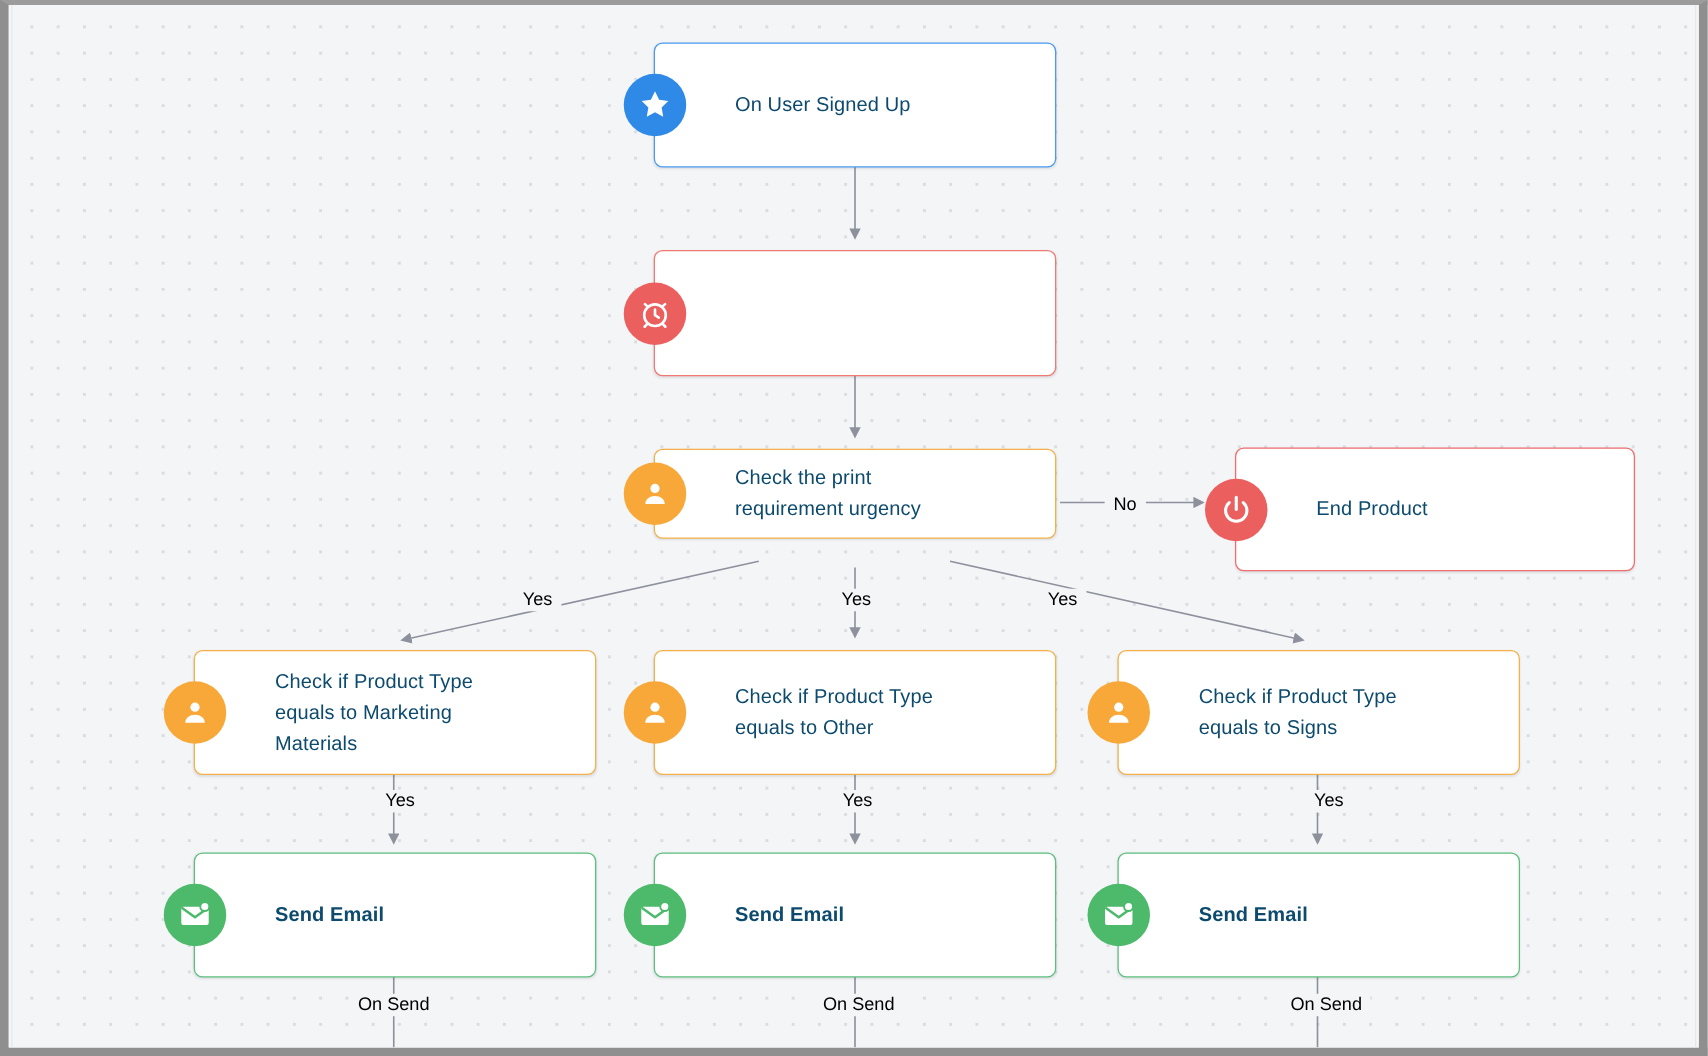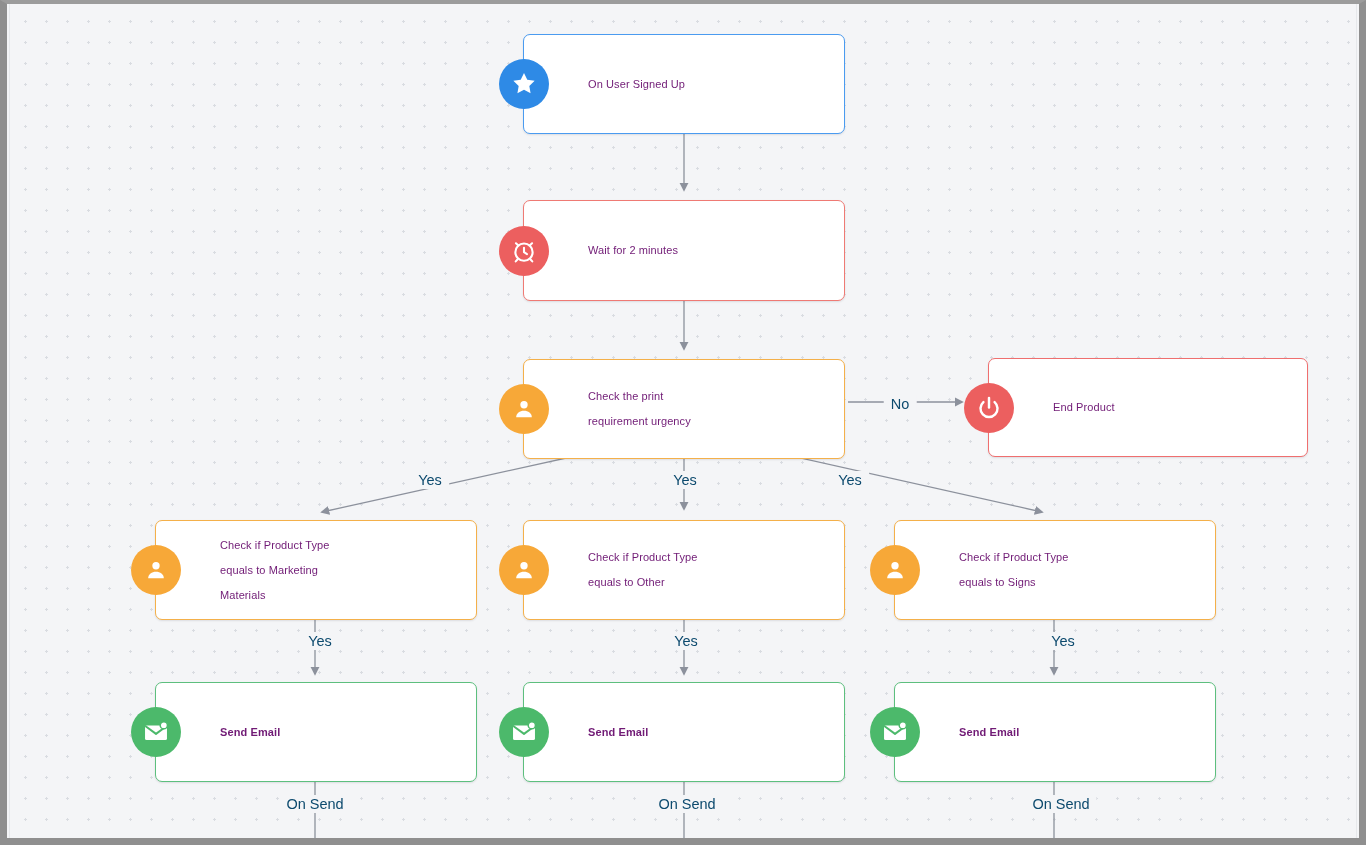--- a/index.html
+++ b/index.html
@@ -67,22 +67,22 @@
     position: absolute;
     box-sizing: border-box;
     background: #ffffff;
     border: 1.4px solid #cfd4da;
     border-radius: 7px;
     box-shadow: 0 1px 2px rgba(32,40,56,0.11);
     display: flex;
     align-items: center;
   }
   .node .node-label {
-    color: #701a75;
-    font-size: 11px;
+    color: #0c4a6e;
+    font-size: 16px;
     line-height: 25px;
     letter-spacing: 0.1px;
     padding-left: 64px;
     padding-right: 14px;
     white-space: pre-line;
   }
   .node.n-trigger  { border-color: #4a9bf0; }
   .node.n-wait     { border-color: #ef7a74; }
   .node.n-cond     { border-color: #f4b04a; }
   .node.n-end      { border-color: #ef6f6f; }
@@ -105,21 +105,21 @@
   .badge svg { display: block; }
   .badge.b-blue   { background: #2e8ae6; }
   .badge.b-red    { background: #ec5f5f; }
   .badge.b-orange { background: #f7a838; }
   .badge.b-green  { background: #4cb96b; }
 
   
   .edge-label {
     position: absolute;
     transform: translate(-50%, -50%);
-    color: #0c4a6e;
+    color: #000000;
     font-size: 14.5px;
     line-height: 16px;
     background: #f4f5f7;
     padding: 1px 7px;
     white-space: nowrap;
     z-index: 3;
   }
 </style>
 </head>
 <body>
@@ -192,24 +192,23 @@
 
     <div class="node n-wait" style="left:516px; top:196px; width:322px; height:101px;">
       <span class="badge b-red">
         <svg width="28" height="28" viewBox="0 0 24 24">
           <circle cx="12" cy="13" r="7.4" fill="none" stroke="#ffffff" stroke-width="1.8"></circle>
           <path d="M12 9.2V13l2.6 1.6" fill="none" stroke="#ffffff" stroke-width="1.8" stroke-linecap="round" stroke-linejoin="round"></path>
           <path d="M5.1 5.4L7.2 7.3M18.9 5.4L16.8 7.3" stroke="#ffffff" stroke-width="1.8" stroke-linecap="round"></path>
           <path d="M6.4 19.3l-1.5 1.6M17.6 19.3l1.5 1.6" stroke="#ffffff" stroke-width="1.8" stroke-linecap="round"></path>
         </svg>
       </span>
-      <span class="node-label">Wait for 2 minutes</span>
-    </div>
-
-    <div class="node n-cond" style="left:516px; top:355px; width:322px; height:100px;">
+    </div>
+
+    <div class="node n-cond" style="left:516px; top:355px; width:322px; height:72px;">
       <span class="badge b-orange">
         <svg width="26" height="26" viewBox="0 0 24 24">
           <circle cx="12" cy="8.1" r="3.4" fill="#ffffff"></circle>
           <path fill="#ffffff" d="M4.8 19.6c0-3.7 3.3-6 7.2-6s7.2 2.3 7.2 6z"></path>
         </svg>
       </span>
       <span class="node-label">Check the print
 requirement urgency</span>
     </div>
 

